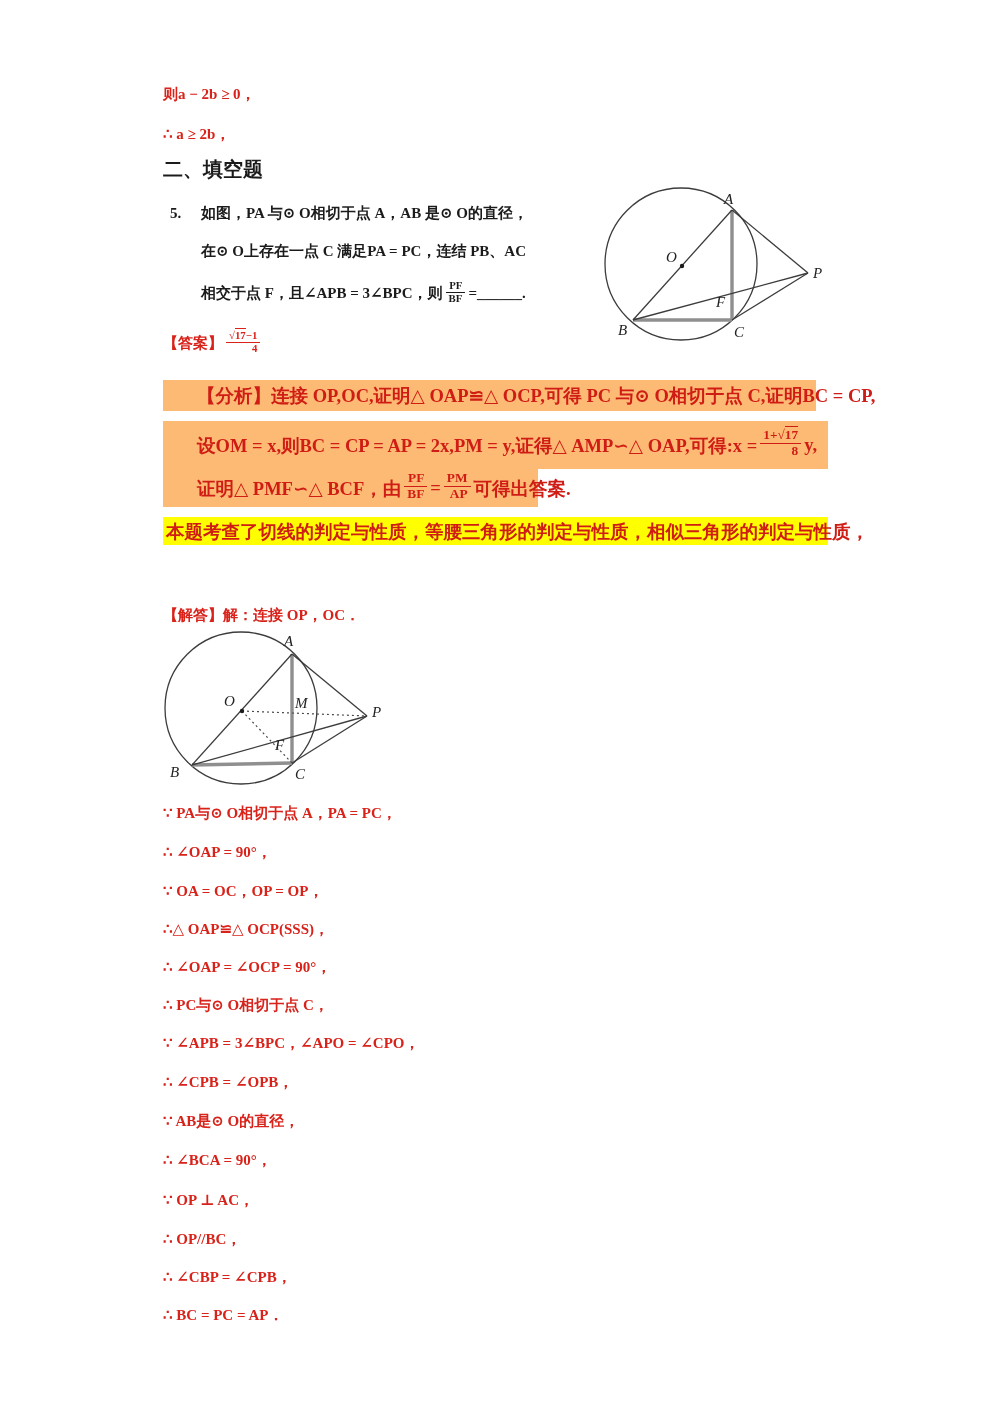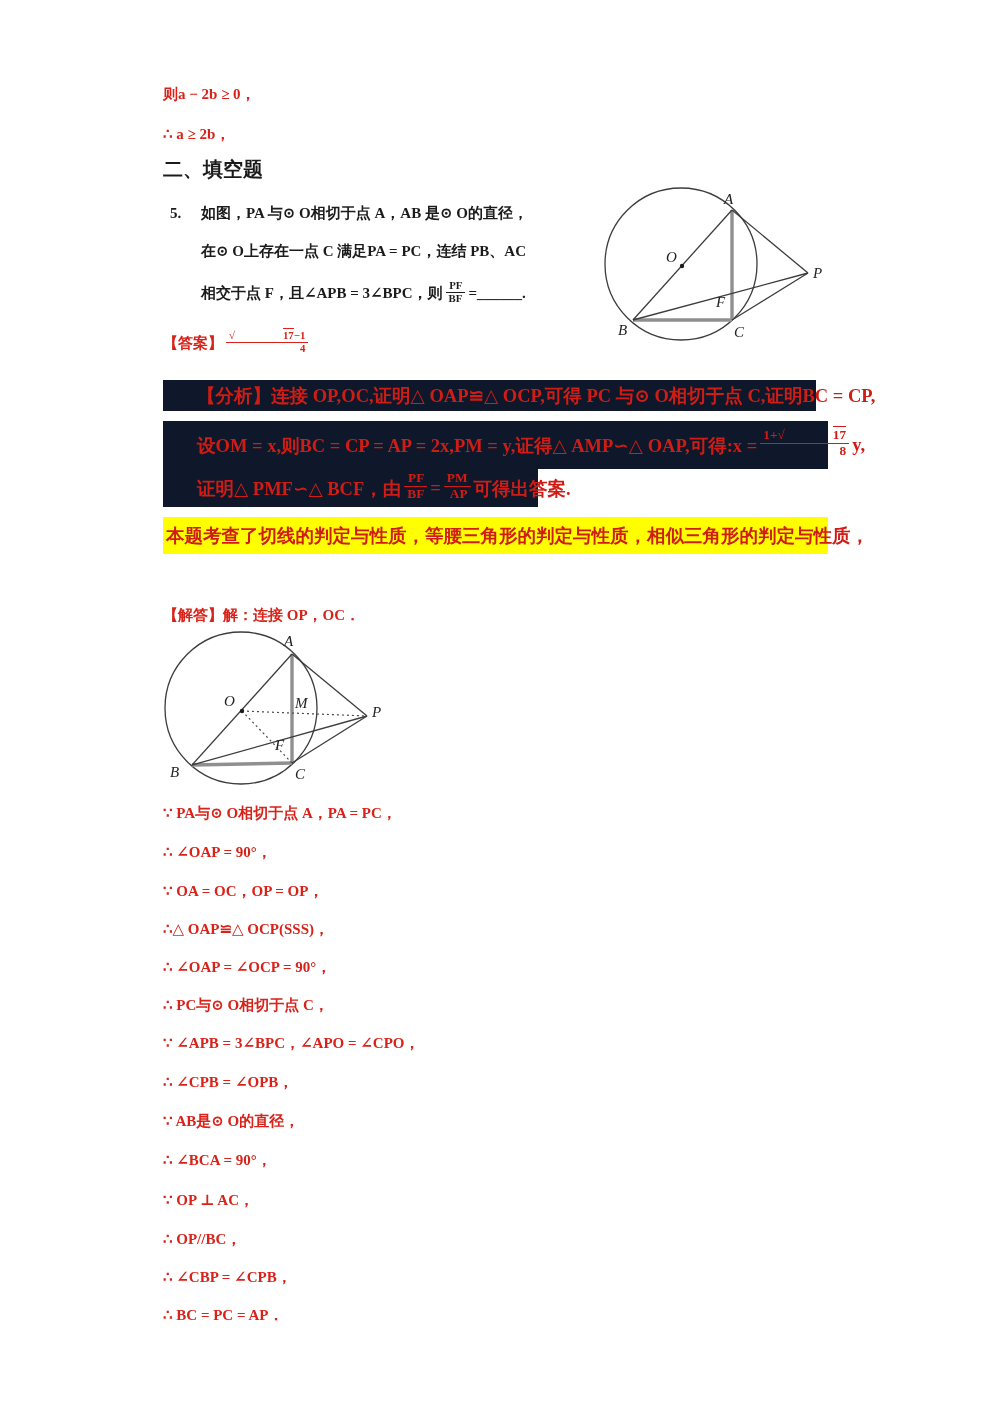--- a/index.html
+++ b/index.html
@@ -4,27 +4,27 @@
 <style>
   html,body{margin:0;padding:0;background:#ffffff;}
   .page{position:relative;width:993px;height:1404px;background:#ffffff;overflow:hidden;
         font-family:"Liberation Serif","DejaVu Serif",serif;}
   .line{position:absolute;white-space:nowrap;font-weight:bold;font-size:15px;line-height:25px;}
   .red{color:#d8221a;}
   .blk{color:#1b1b1b;}
   .sans{font-family:"Liberation Sans","DejaVu Sans",sans-serif;}
   .band{position:absolute;left:163px;display:flex;align-items:center;white-space:nowrap;
         font-weight:bold;font-size:18.5px;color:#cf1d15;padding-left:3px;box-sizing:border-box;}
-  .cyan{background:#0f172a;padding-left:34px;}
+  .cyan{background:#fdba74;padding-left:34px;}
   .yellow{background:#ffff00;}
   .frac{display:inline-block;text-align:right;vertical-align:middle;line-height:1.1;
         font-size:0.72em;margin:0 3px;transform:translateY(-2px);}
   .frac .num{display:block;padding:0 3px;}
   .frac .den{display:block;border-top:1.7px solid currentColor;padding:0 3px;}
-  .rad{border-top:1.5px solid currentColor;margin-left:48px;}
+  .rad{border-top:1.5px solid currentColor;}
   .diagram{position:absolute;}
   .diagram text{font-size:15px;font-style:italic;fill:#222222;
         font-family:"Liberation Serif","DejaVu Serif",serif;}
   .thin{stroke:#3c3c3c;stroke-width:1.3;fill:none;}
   .thick{stroke:#8f8f8f;stroke-width:3.4;fill:none;}
   .dash{stroke:#4a4a4a;stroke-width:1.2;fill:none;stroke-dasharray:2 3;}
 </style>
 </head>
 <body>
 
@@ -80,21 +80,21 @@
         <span class="den">BF</span>
       </span>
       <span>=</span>
       <span class="frac">
         <span class="num">PM</span>
         <span class="den">AP</span>
       </span>
       <span>可得出答案.</span>
   </div>
 
-  <div class="band yellow" style="top:517px;height:37px;width:665px">
+  <div class="band yellow" style="top:517px;height:28px;width:665px">
     <span>本题考查了切线的判定与性质，等腰三角形的判定与性质，相似三角形的判定与性质，</span>
   </div>
 
   <div class="line red" style="left:163px;top:603px">【解答】解：连接 OP，OC．</div>
 
   <svg class="diagram" style="left:156px;top:628px" width="240" height="168" viewBox="0 0 240 168">
     <circle cx="85" cy="80" r="76" class="thin"></circle>
     <line x1="136" y1="26" x2="136" y2="135" class="thick"></line>
     <line x1="36" y1="137" x2="136" y2="135" class="thick"></line>
     <line x1="36" y1="137" x2="136" y2="26" class="thin"></line>

